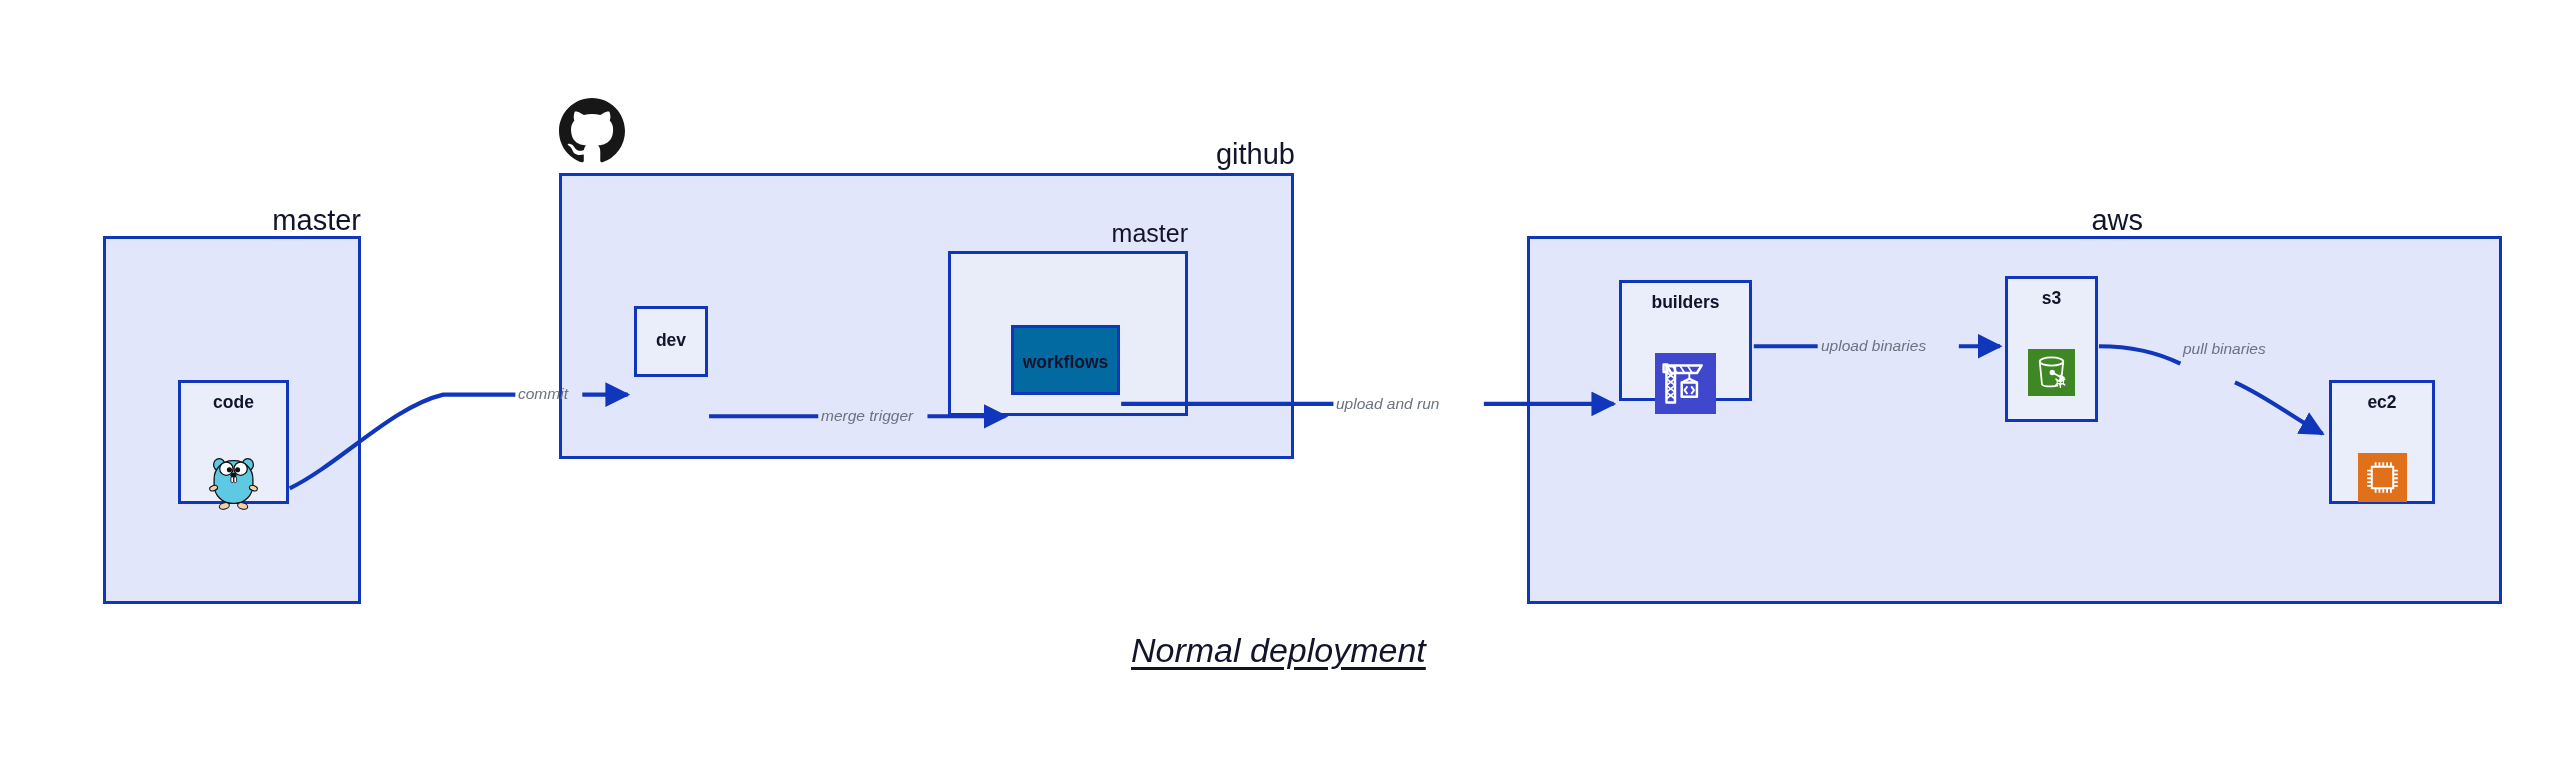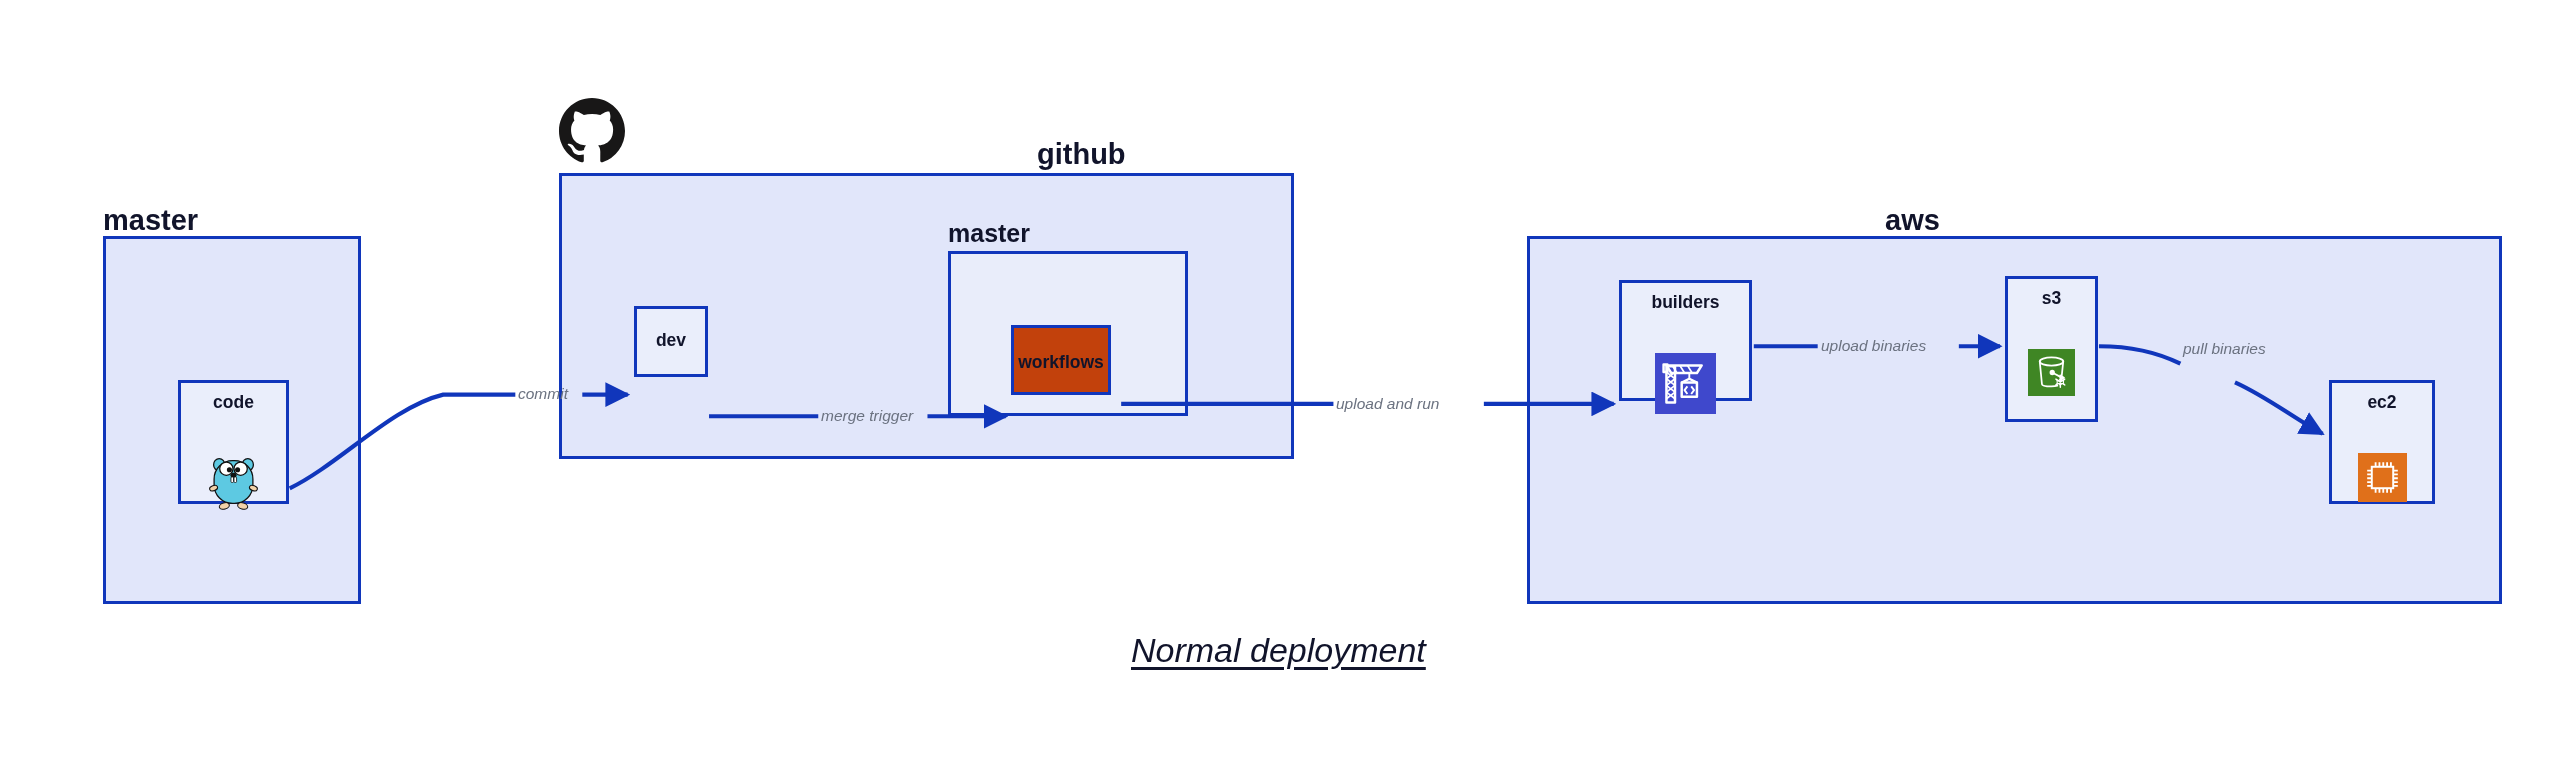--- a/index.html
+++ b/index.html
@@ -22,24 +22,24 @@
   .group {
     position: absolute;
     background: #e1e6fa;
     border: 3.1px solid #1036bb;
     box-sizing: border-box;
   }
   .group-label {
     position: absolute;
     color: #11142b;
     font-size: 29px;
-    font-weight: 700;
-    line-height: 1;
-    white-space: nowrap;
-    text-align: left;
+    font-weight: 400;
+    line-height: 1;
+    white-space: nowrap;
+    text-align: right;
   }
 
   
   .node {
     position: absolute;
     background: #eaeefb;
     border: 3.1px solid #1036bb;
     box-sizing: border-box;
     display: flex;
     flex-direction: column;
@@ -149,21 +149,21 @@
   <div class="group-label" style="left:1037px; top:140px; width:258px;">github</div>
   <div class="group" style="left:559px; top:173px; width:735px; height:286px;"></div>
 
   <div class="node" style="left:634px; top:306px; width:74px; height:71px;">
     <div class="node-label" style="margin-top:23px;">dev</div>
   </div>
 
   <div class="group-label" style="left:948px; top:221px; width:240px; font-size:25px;">master</div>
   <div class="group" style="left:948px; top:251px; width:240px; height:165px; background:#e9edfa;"></div>
 
-  <div class="node" style="left:1011px; top:325px; width:100px; height:70px; background:#c2410c;">
+  <div class="node" style="left:1011px; top:325px; width:109px; height:70px; background:#0369a1;">
     <div class="node-label" style="margin-top:26px;">workflows</div>
   </div>
 
   <div class="group-label" style="left:1885px; top:206px; width:258px;">aws</div>
   <div class="group" style="left:1527px; top:236px; width:975px; height:368px;"></div>
 
   <div class="node" style="left:1619px; top:280px; width:133px; height:121px;">
     <div class="node-label">builders</div>
     <span class="node-icon">
       <svg width="61" height="61" viewBox="0 0 64 64">

